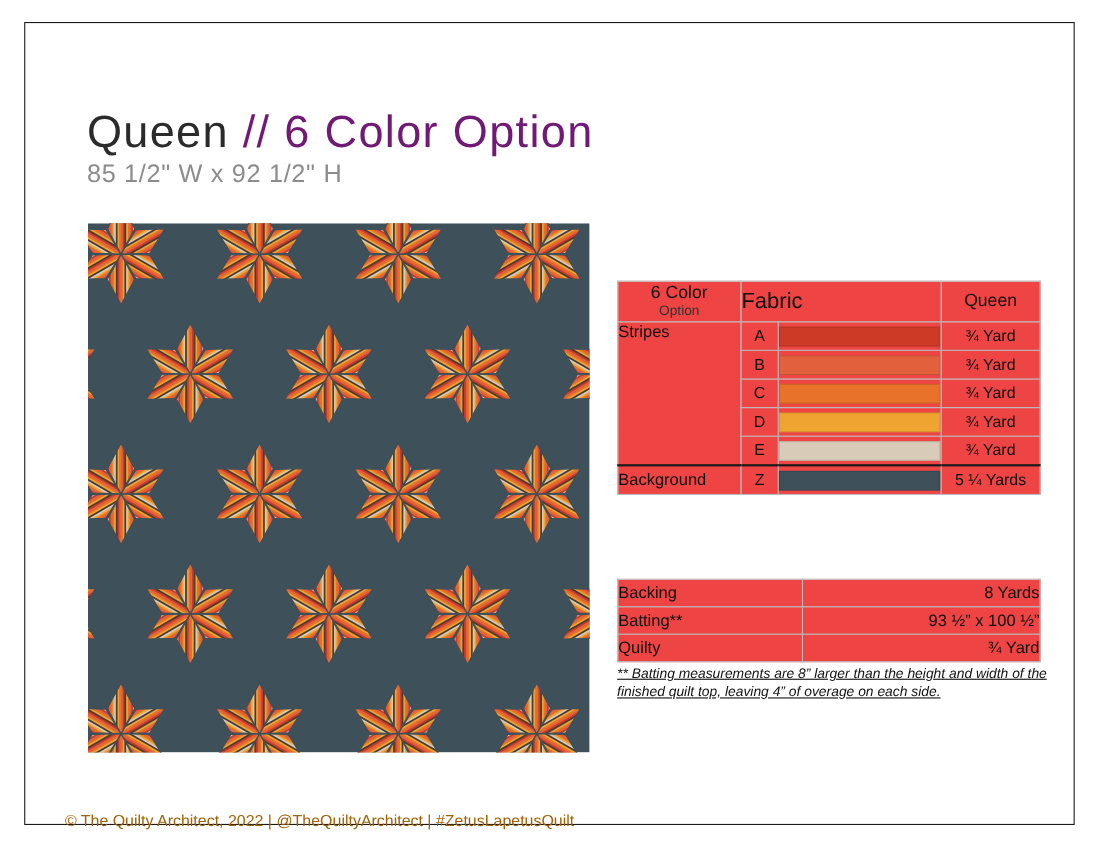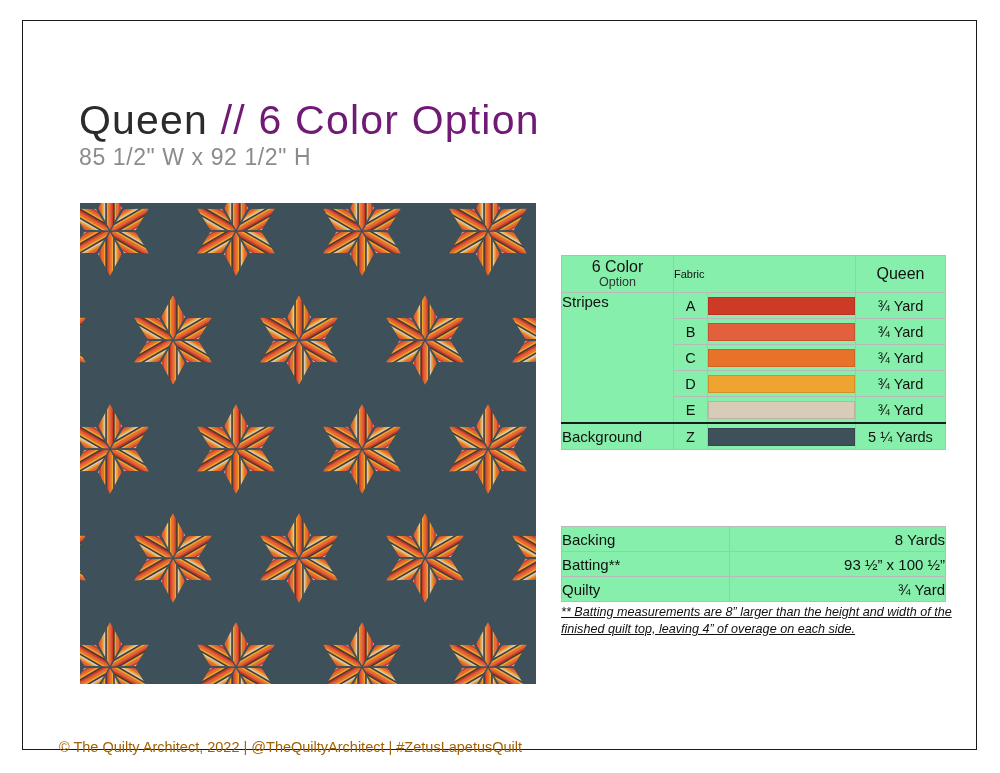--- a/index.html
+++ b/index.html
@@ -70,21 +70,21 @@
     border-collapse: collapse;
     font-family: "Liberation Sans", sans-serif;
     font-size: 14.5px;
     color: #111;
     background: #fff;
   }
   .tbl td, .tbl th {
     border: 1px solid #b9b9b9;
     padding: 0;
     font-weight: normal;
-    background: #86efac;
+    background: #ef4444;
   }
 
   
   #fabric-table {
     left: 538px;
     top: 234px;
     width: 384px;
     table-layout: fixed;
   }
   #fabric-table .c-group  { width: 112px; }
@@ -100,21 +100,21 @@
   }
   .hdr-6color .small {
     display: block;
     font-size: 12.5px;
     color: #333;
     margin-top: 1px;
   }
   .hdr-fabric {
     text-align: left;
     padding-left: 10px;
-    font-size: 11px;
+    font-size: 20px;
   }
   .hdr-queen { font-size: 16px; }
 
   .grp-cell {
     text-align: left;
     padding-left: 9px;
     font-size: 15px;
     vertical-align: top;
     padding-top: 6px;
   }

